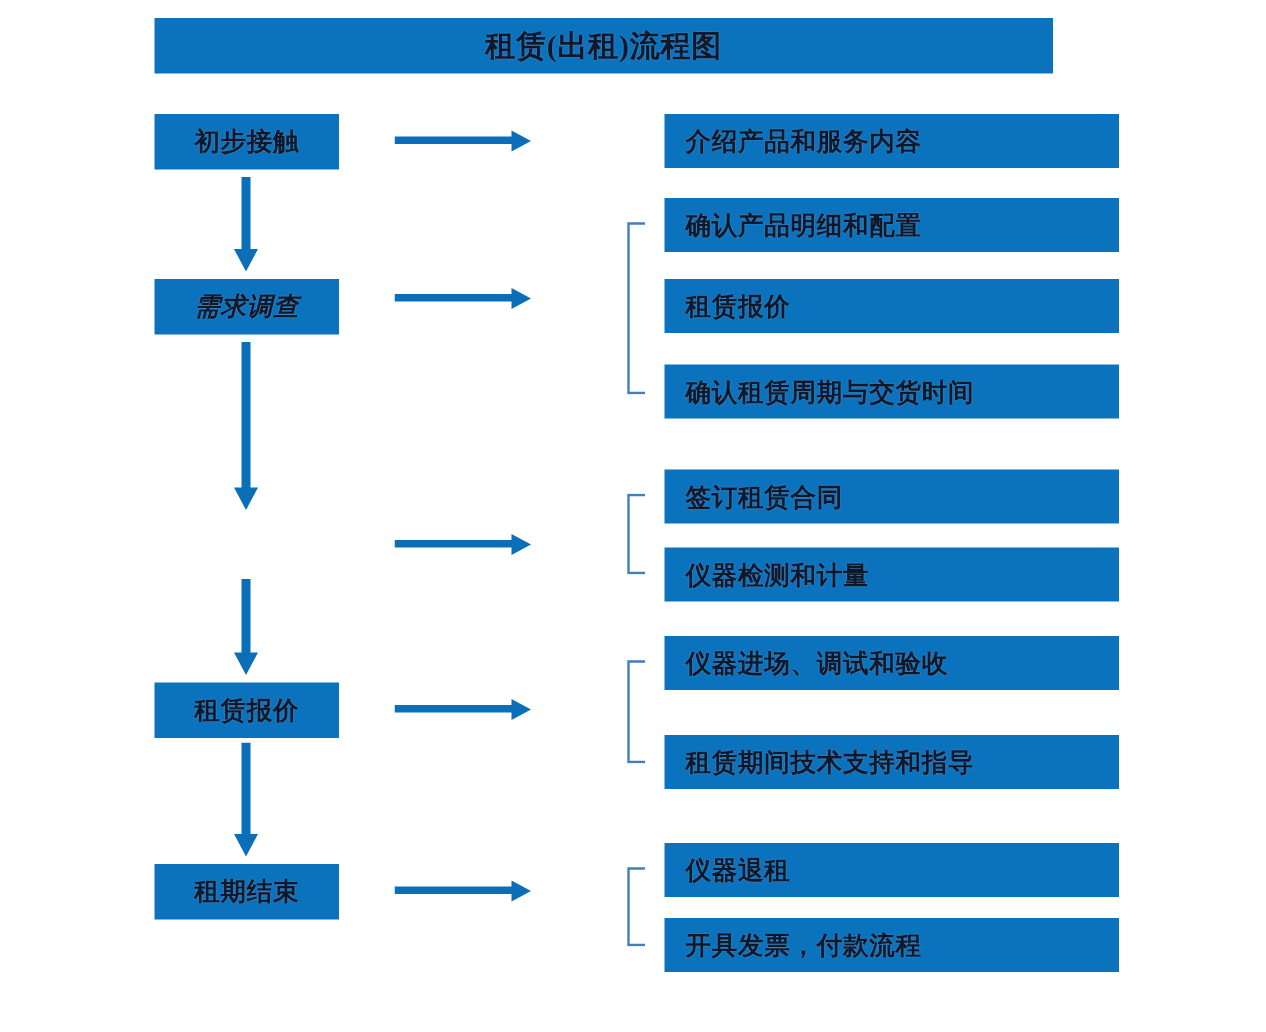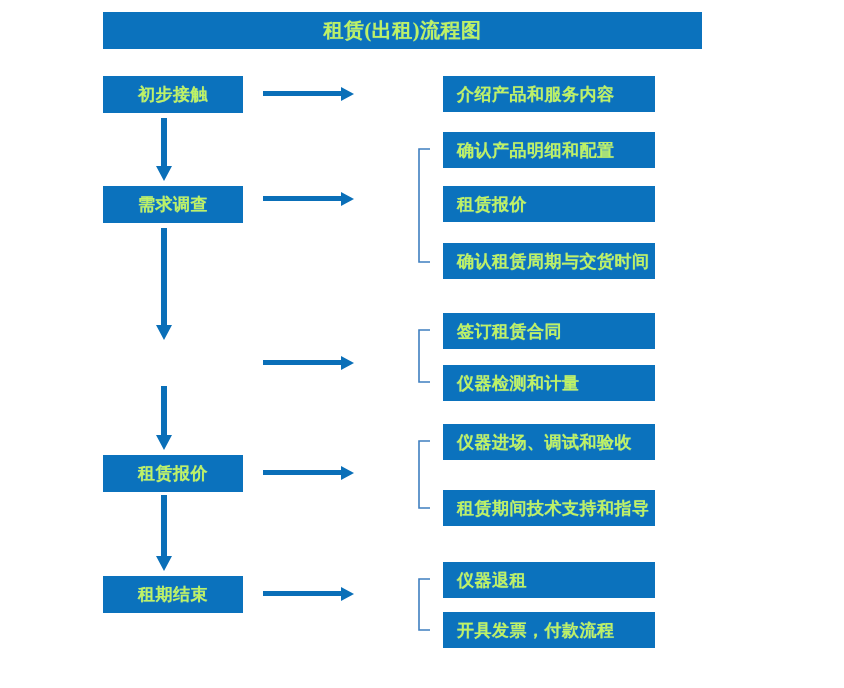--- a/index.html
+++ b/index.html
@@ -16,47 +16,47 @@
   }
   #canvas {
     position: absolute;
     left: 0; top: 0;
     width: 844px;
     height: 688px;
   }
   .box {
     position: absolute;
     background: #0b72bd;
-    color: #bef264;
+    color: #0f172a;
     display: flex;
     align-items: center;
     box-sizing: border-box;
     letter-spacing: 0.5px;
     text-shadow: 0 0 1px rgba(255,255,255,0.35);
   }
   .title-box {
     left: 103px;
     top: 12px;
     width: 599px;
     height: 37px;
     justify-content: center;
     font-size: 20px;
     font-weight: bold;
   }
   .stage-box {
     left: 103px;
-    width: 140px;
+    width: 123px;
     height: 37px;
     justify-content: center;
     font-size: 17px;
     font-weight: bold;
   }
   .detail-box {
     left: 443px;
-    width: 212px;
+    width: 303px;
     height: 36px;
     justify-content: flex-start;
     padding-left: 14px;
     font-size: 17px;
     font-weight: bold;
   }
   .arrow-h {
     position: absolute;
     height: 14px;
     left: 263px;
@@ -79,21 +79,21 @@
 
 <div id="canvas">
 
   <div class="box title-box">
     <span>租赁(出租)流程图</span>
   </div>
 
   <div class="box stage-box" style="top:76px;">
     <span>初步接触</span>
   </div>
-  <div class="box stage-box" style="top:186px;">
+  <div class="box stage-box" style="top:186px;font-style:italic;">
     <span>需求调查</span>
   </div>
   <div class="box stage-box" style="top:455px;">
     <span>租赁报价</span>
   </div>
   <div class="box stage-box" style="top:576px;">
     <span>租期结束</span>
   </div>
 
   <div class="arrow-v" style="top:118px; height:64px;">

